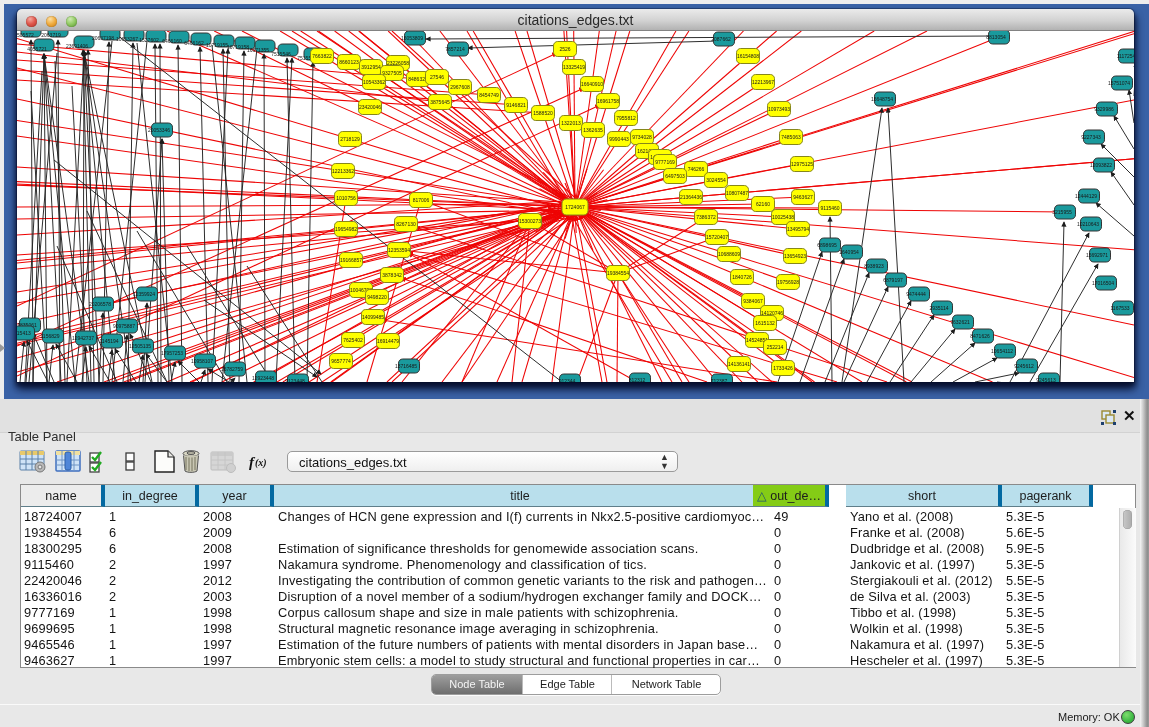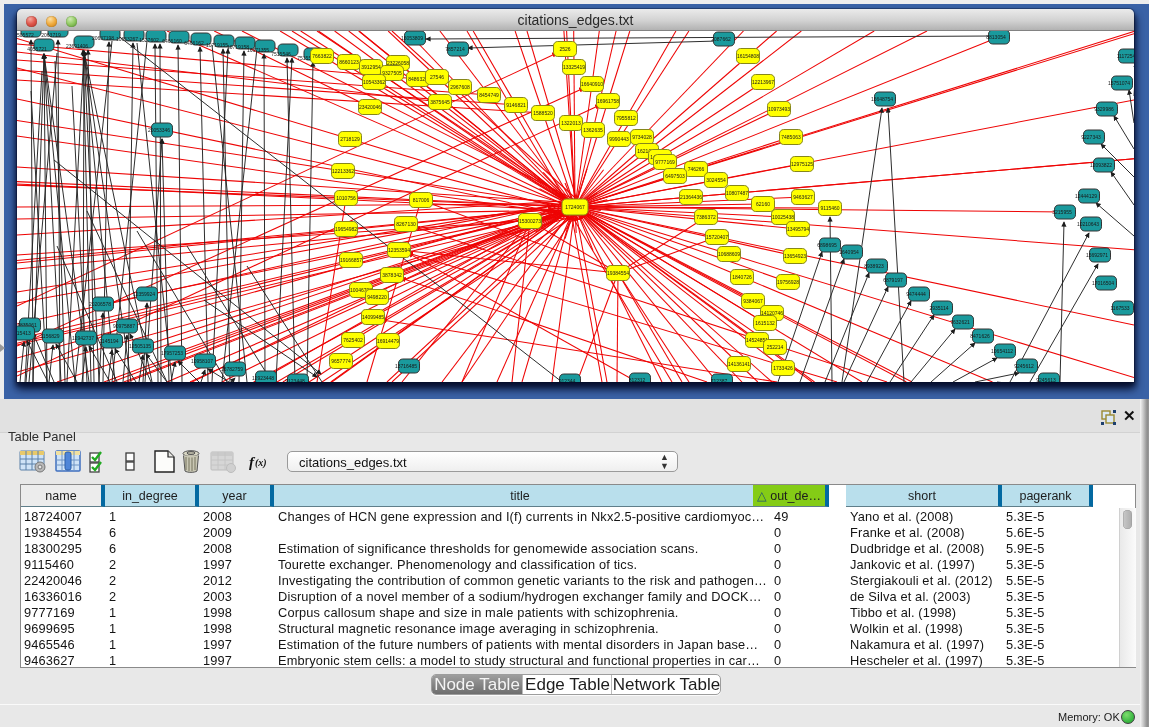--- a/index.html
+++ b/index.html
@@ -27,21 +27,21 @@
 #tbl{position:absolute;left:20px;top:85px;width:1116px;height:184px;background:#fff;border:1px solid #8a8a8a;box-sizing:border-box;}
 #thead{position:absolute;left:0;top:0;height:23px;}
 .th{position:absolute;top:0;height:22px;background:#b9dfec;border-right:4px solid #0369a1;border-bottom:1px solid #5f7e8a;
  box-sizing:border-box;text-align:center;font-size:12.5px;color:#1d1d1d;line-height:22px;}
 .row{position:absolute;font-size:12.8px;letter-spacing:0.15px;color:#141414;white-space:nowrap;height:16px;line-height:16px;}
 .c{position:absolute;top:0;}
 #sbar{position:absolute;left:1098px;top:23px;width:16px;height:159px;background:linear-gradient(to right,#e9e9e9,#fbfbfb);border-left:1px solid #d0d0d0;}
 #sthumb{position:absolute;left:3px;top:2px;width:9px;height:19px;border-radius:5px;background:linear-gradient(to right,#c9c9c9,#ababab);box-shadow:inset 0 0 0 0.5px #9a9a9a;}
 #tabs{position:absolute;left:431px;top:275px;width:290px;height:21px;border:1px solid #9d9d9d;border-radius:5px;
  background:#fff;box-sizing:border-box;box-shadow:0 1px 0 rgba(255,255,255,.8);}
-.seg{position:absolute;top:0;height:19px;font-size:17px;line-height:19px;text-align:center;color:#1c1c1c;}
+.seg{position:absolute;top:0;height:19px;font-size:11px;line-height:19px;text-align:center;color:#1c1c1c;}
 #seg1{left:0;width:90px;background:linear-gradient(#9e9e9e,#6e6e6e);color:#f4f4f4;border-radius:4px 0 0 4px;}
 #seg2{left:90px;width:89px;border-left:1px solid #bbb;}
 #seg3{left:179px;width:109px;border-left:1px solid #bbb;border-radius:0 4px 4px 0;}
 #status{position:absolute;left:0;top:305px;width:1149px;height:23px;border-top:1px solid #fafafa;}
 #mem{position:absolute;left:1058px;top:6px;font-size:11px;color:#1a1a1a;}
 #memdot{position:absolute;left:1121px;top:5px;width:12px;height:12px;border-radius:50%;
  background:radial-gradient(circle at 38% 32%,#7fdc6e,#3cb943 60%,#2f9e38);border:1px solid #3c3c3c;}
 .ticon{position:absolute;top:50px;}
 </style></head><body>
 <div id="top">
@@ -1009,21 +1009,21 @@
         <span class="c" style="left:182px">2008</span>
         <span class="c" style="left:257px">Estimation of significance thresholds for genomewide association scans.</span>
         <span class="c" style="left:753px">0</span>
         <span class="c" style="left:829px">Dudbridge et al. (2008)</span>
         <span class="c" style="left:985px">5.9E-5</span>
       </div>
       <div class="row" style="left:0;top:72px;width:1096px">
         <span class="c" style="left:3px">9115460</span>
         <span class="c" style="left:88px">2</span>
         <span class="c" style="left:182px">1997</span>
-        <span class="c" style="left:257px">Tourette exchanger. Phenomenology and classification of tics.</span>
+        <span class="c" style="left:257px">Nakamura syndrome. Phenomenology and classification of tics.</span>
         <span class="c" style="left:753px">0</span>
         <span class="c" style="left:829px">Jankovic et al. (1997)</span>
         <span class="c" style="left:985px">5.3E-5</span>
       </div>
       <div class="row" style="left:0;top:88px;width:1096px">
         <span class="c" style="left:3px">22420046</span>
         <span class="c" style="left:88px">2</span>
         <span class="c" style="left:182px">2012</span>
         <span class="c" style="left:257px">Investigating the contribution of common genetic variants to the risk and pathogen…</span>
         <span class="c" style="left:753px">0</span>

